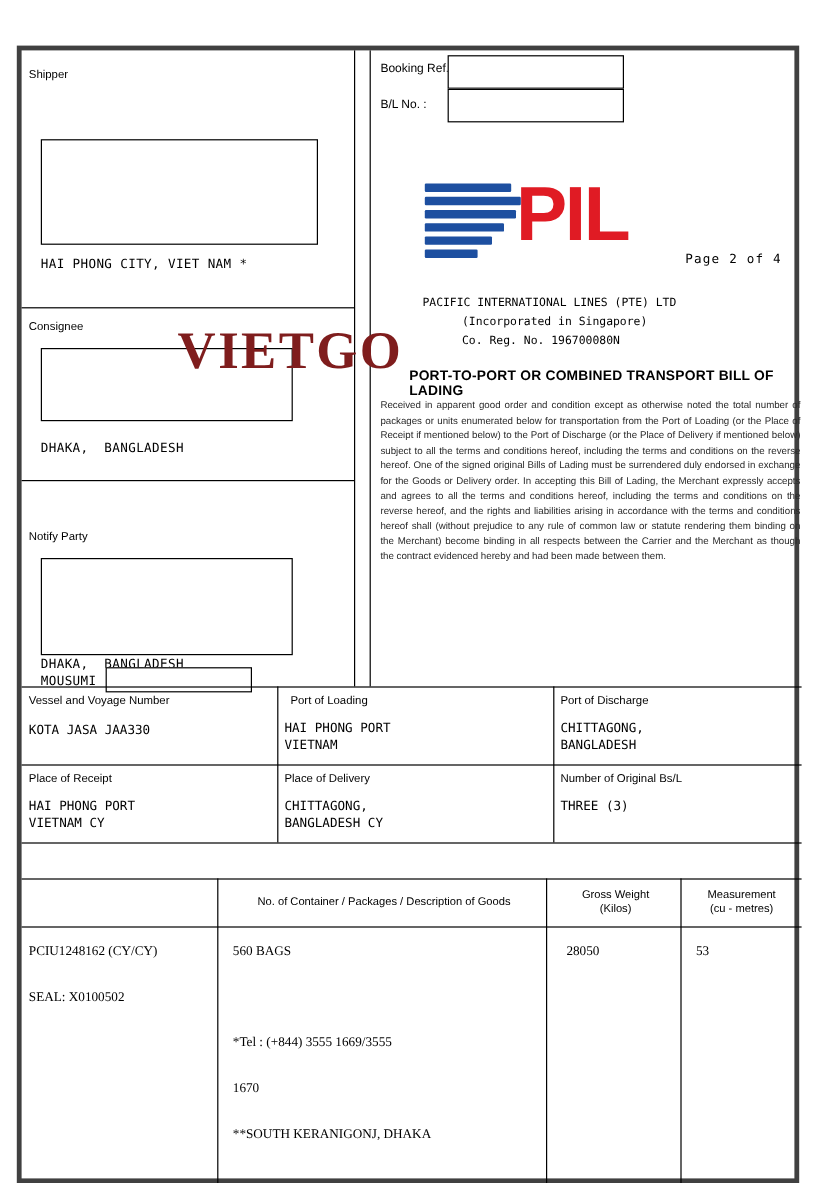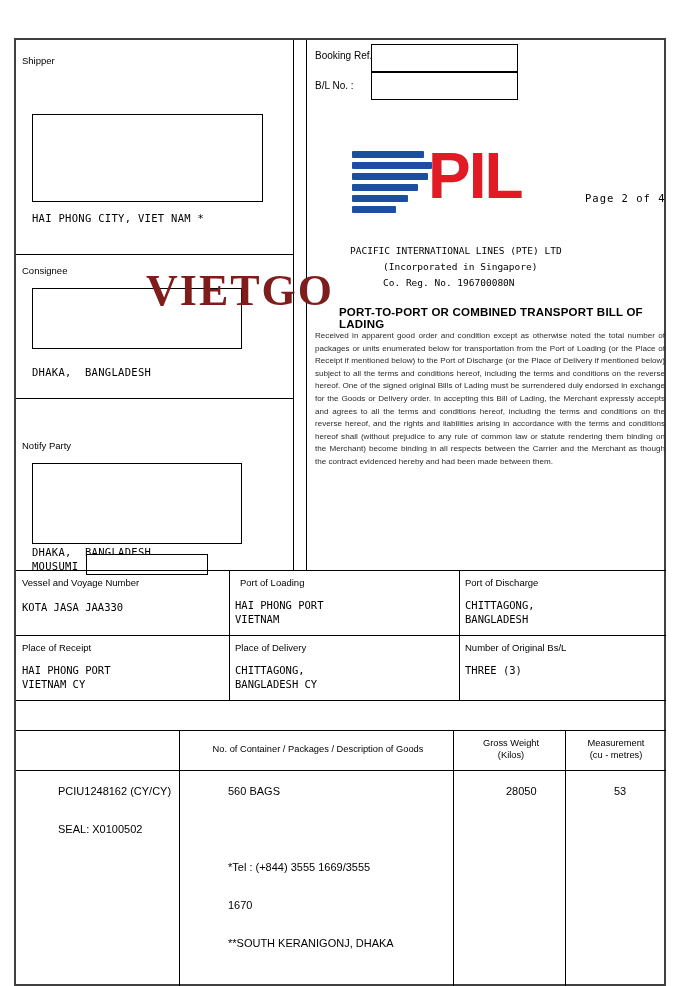--- a/index.html
+++ b/index.html
@@ -20,21 +20,21 @@
     left: 0; top: 0;
     width: 700px;
     height: 986px;
   }
   .doc-frame {
     position: absolute;
     left: 14px;
     top: 38px;
     width: 652px;
     height: 948px;
-    border: 2px solid #404040;
+    border: 4px solid #404040;
     box-sizing: border-box;
   }
 
   
   .col-left {
     position: absolute;
     left: 0; top: 0;
     width: 277px;
   }
   .vline-1 {
@@ -195,25 +195,24 @@
   }
   .col-head {
     position: absolute;
     text-align: center;
     font-family: "Liberation Sans", sans-serif;
     font-size: 9.3px;
     line-height: 12px;
   }
   .goods-text {
     position: absolute;
-    font-family: Liberation Sans, sans-serif;
+    font-family: Liberation Serif, serif;
     font-size: 11px;
     line-height: 19px;
     white-space: pre;
-    margin-left: 36px;
   }
 </style>
 </head>
 <body>
 
 <div class="page">
   <div class="doc-frame">
 
     <div class="vline-1"></div>
     <div class="vline-2"></div>
@@ -238,21 +237,21 @@
     </div>
 
     <div class="col-right">
 
       <div class="booking-label" style="left:8px;top:10px;">Booking Ref.</div>
       <div class="booking-box" style="left:64px;top:4px;width:145px;height:26px;"></div>
 
       <div class="booking-label" style="left:8px;top:40px;">B/L No. :</div>
       <div class="booking-box" style="left:64px;top:32px;width:145px;height:26px;"></div>
 
-      <div class="page-num" style="left:262px;top:152px;margin-left:16px;">Page   2  of   4</div>
+      <div class="page-num" style="left:262px;top:168px;">Page   2  of   4</div>
 
       <div class="logo-wrap">
         <div class="logo-bars">
           <div style="top:0px;  width:72px;"></div>
           <div style="top:11px; width:80px;"></div>
           <div style="top:22px; width:76px;"></div>
           <div style="top:33px; width:66px;"></div>
           <div style="top:44px; width:56px;"></div>
           <div style="top:55px; width:44px;"></div>
         </div>

